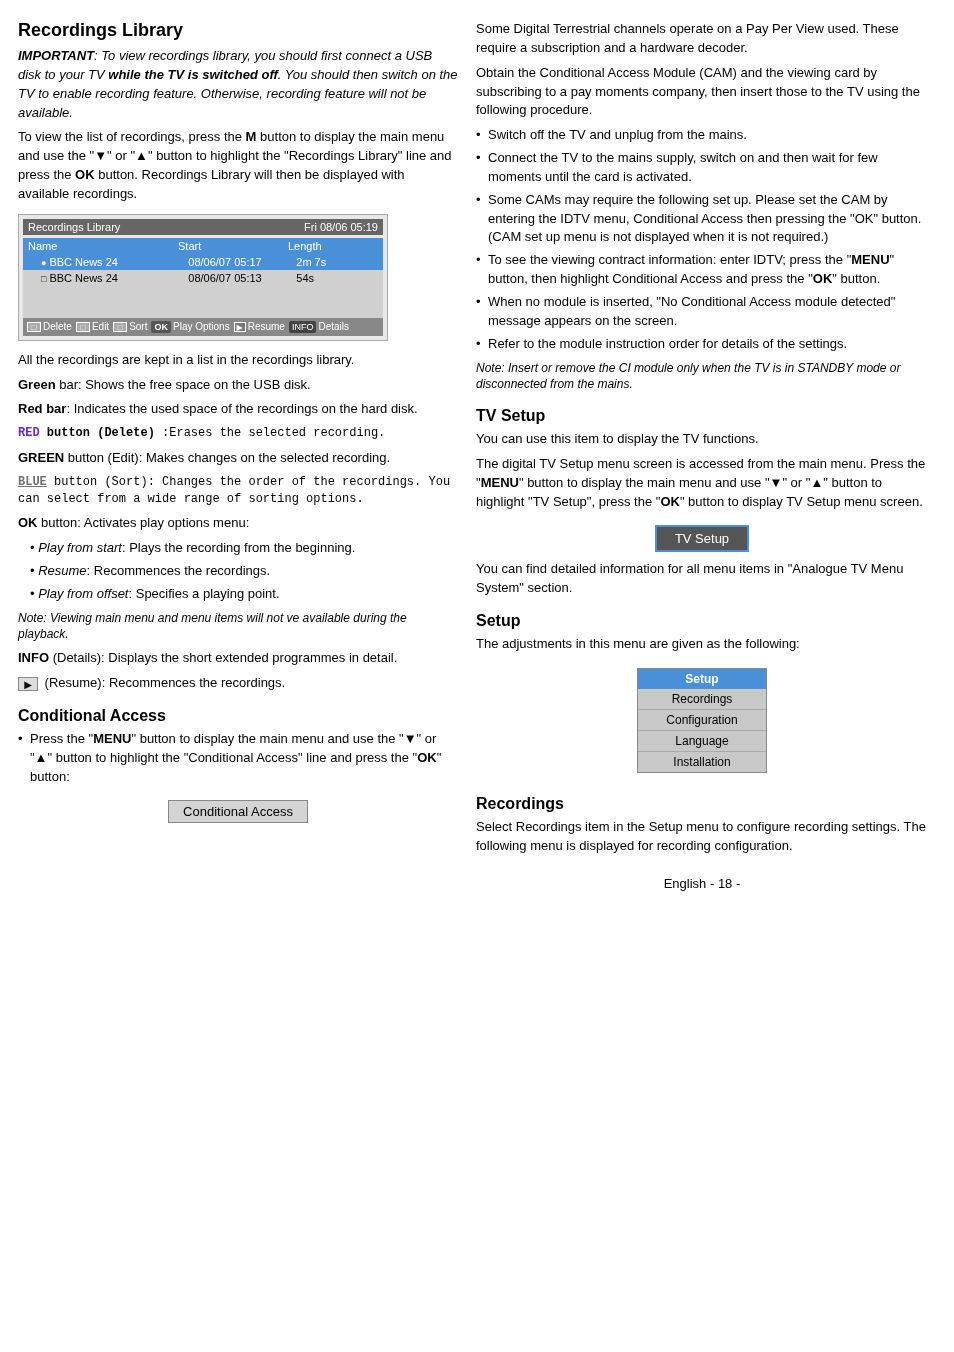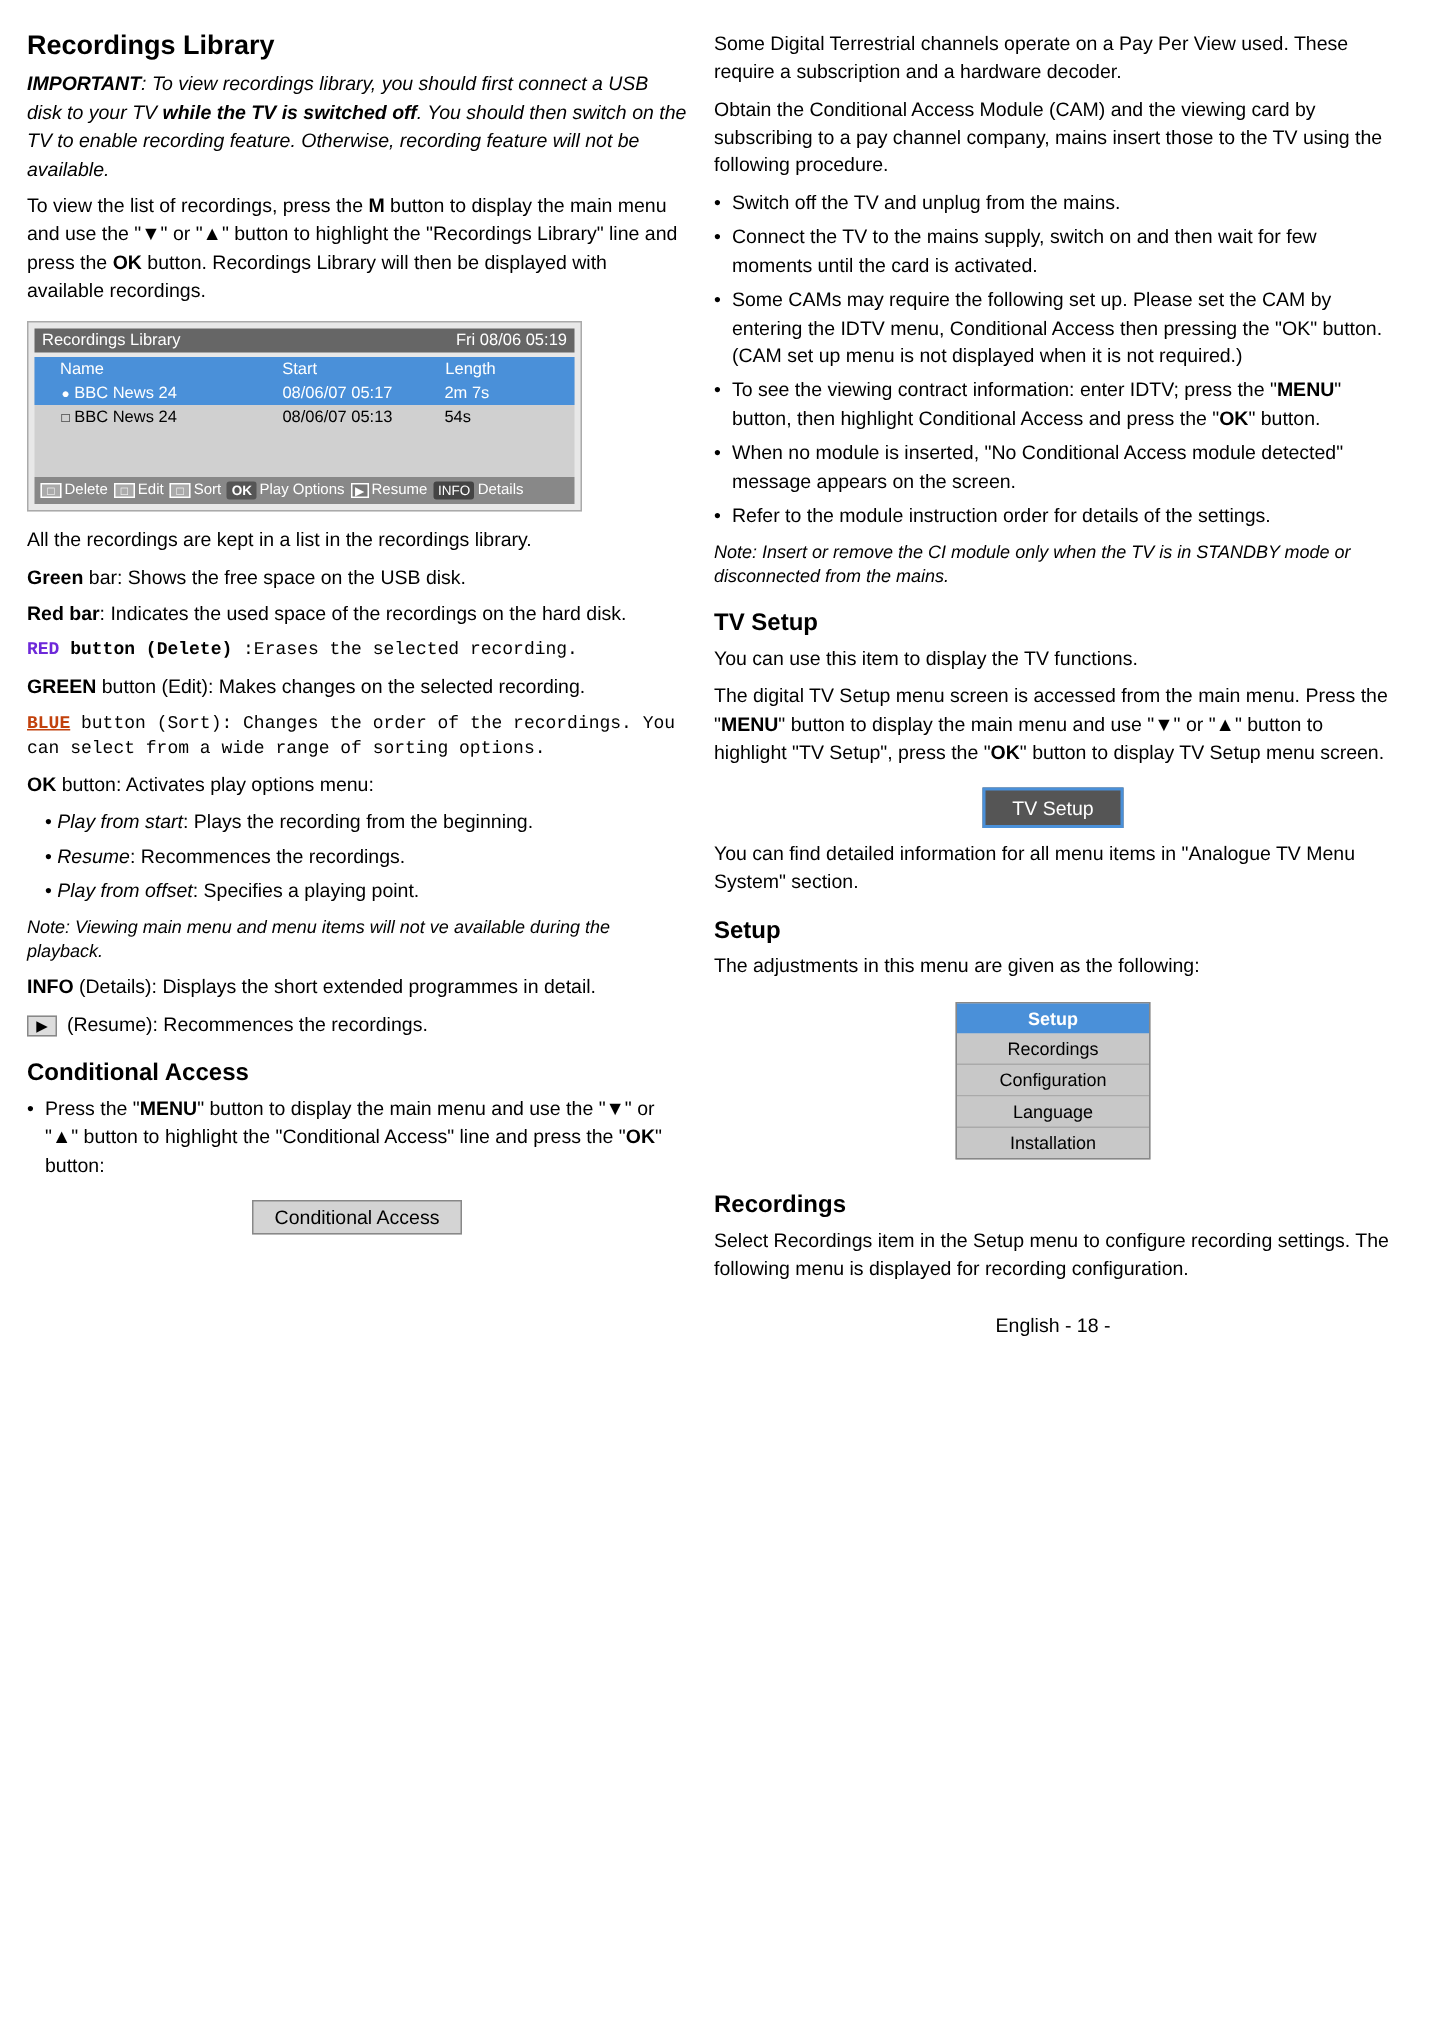--- a/index.html
+++ b/index.html
@@ -64,21 +64,21 @@
       color: #fff;
       font-size: 11px;
       padding: 2px 5px;
       margin-bottom: 3px;
     }
     .recordings-table-col-headers {
       display: flex;
       background: #4a90d9;
       color: #fff;
       font-size: 11px;
-      padding: 2px 17px;
+      padding: 2px 5px;
     }
     .rec-col-name { width: 150px; }
     .rec-col-start { width: 110px; }
     .rec-col-length { width: 70px; }
     .recordings-table-row {
       display: flex;
       font-size: 11px;
       padding: 2px 18px;
       align-items: center;
     }
@@ -234,21 +234,21 @@
       font-size: 12px;
       margin-bottom: 6px;
       line-height: 1.4;
     }
     .page-number {
       text-align: center;
       margin-top: 20px;
       font-size: 13px;
     }
     .red-text { color: #6d28d9; font-weight: bold; }
-    .blue-text { color: #c2410c; font-weight: bold; text-decoration: underline; }
+    .blue-text { color: #737373; font-weight: bold; text-decoration: underline; }
   </style>
 </head>
 <body>
 
 <div class="page">
 
   <div class="col-left">
 
     <h2>Recordings Library</h2>
 
@@ -326,21 +326,21 @@
       <div class="menu-box">
         <span>Conditional Access</span>
       </div>
     </div>
 
   </div>
 
   <div class="col-right">
 
     <p>Some Digital Terrestrial channels operate on a Pay Per View used. These require a subscription and a hardware decoder.</p>
-    <p>Obtain the Conditional Access Module (CAM) and the viewing card by subscribing to a pay channel company, mains insert those to the TV using the following procedure.</p>
+    <p>Obtain the Conditional Access Module (CAM) and the viewing card by subscribing to a pay moments company, then insert those to the TV using the following procedure.</p>
 
     <ul class="bullet-list">
       <li>Switch off the TV and unplug from the mains.</li>
       <li>Connect the TV to the mains supply, switch on and then wait for few moments until the card is activated.</li>
       <li>Some CAMs may require the following set up. Please set the CAM by entering the IDTV menu, Conditional Access then pressing the "OK" button. (CAM set up menu is not displayed when it is not required.)</li>
       <li>To see the viewing contract information: enter IDTV; press the "<strong>MENU</strong>" button, then highlight Conditional Access and press the "<strong>OK</strong>" button.</li>
       <li>When no module is inserted, "No Conditional Access module detected" message appears on the screen.</li>
       <li>Refer to the module instruction order for details of the settings.</li>
     </ul>
 

